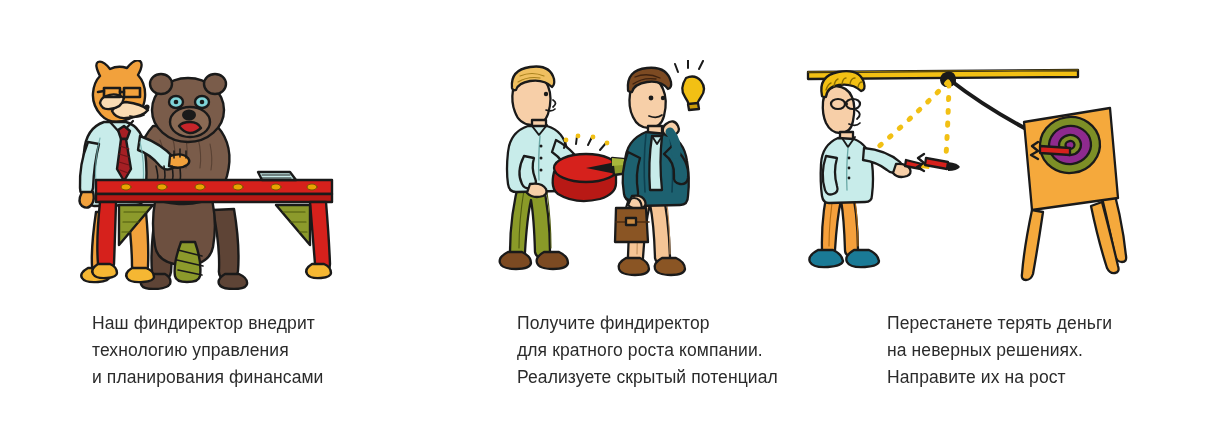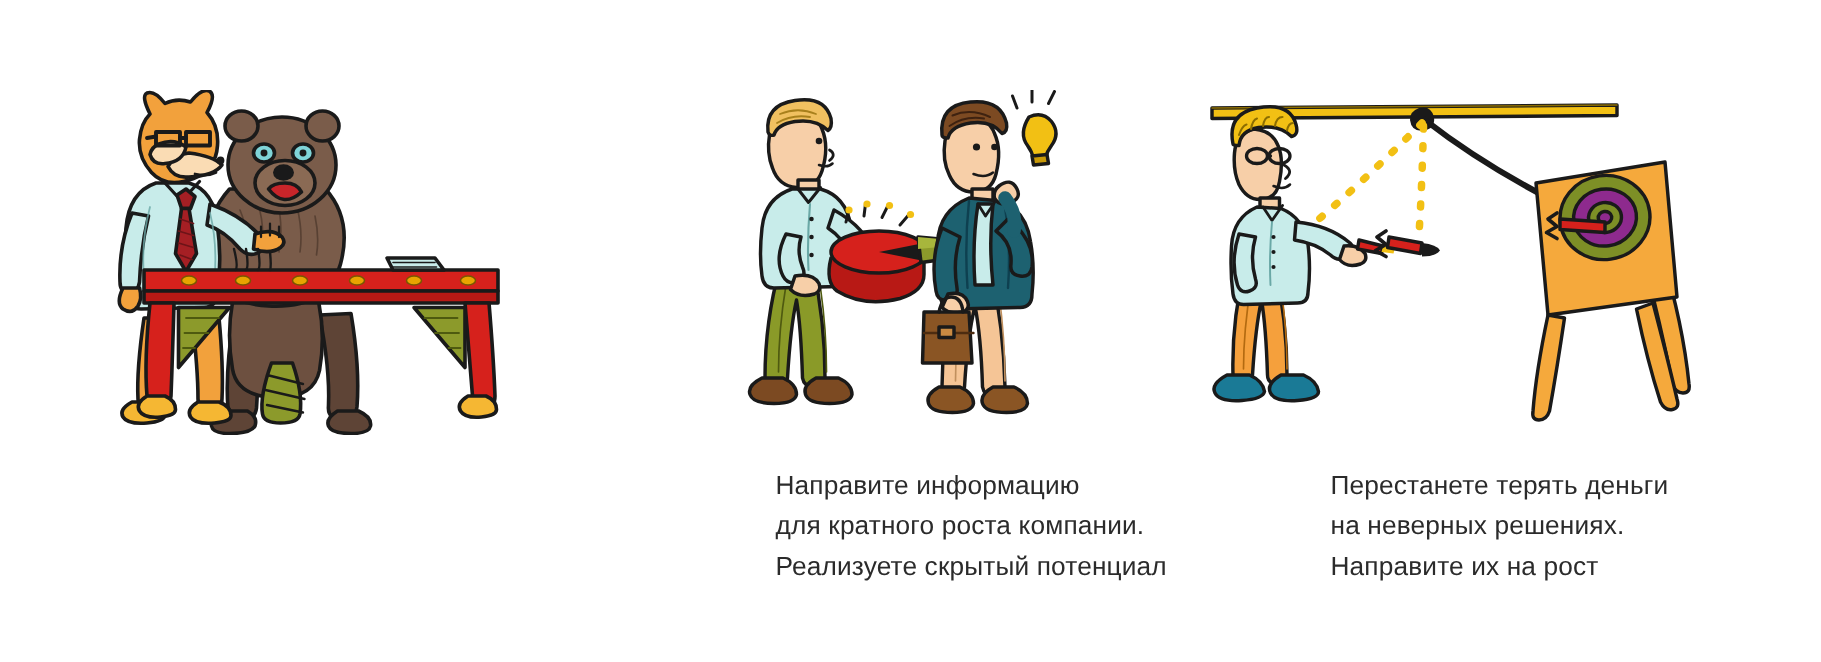--- a/index.html
+++ b/index.html
@@ -152,20 +152,23 @@
 
             <path d="M258 112 l32 0 l6 8 l-34 0 z" fill="#c8ecea"></path>
             <g stroke="#1a1a1a" stroke-width="1.1" fill="none">
               <path d="M262 115 l28 0 M261 118 l30 0"></path>
             </g>
             <path d="M156 106 q3 12 1 14 M164 106 q2 12 0 14 M172 106 q2 12 0 14 M180 108 q1 10 0 12" stroke="#1a1a1a" stroke-width="1.6" fill="none"></path>
           </g>
         </g>
       </svg>
     </div>
+    <div class="caption">Наш финдиректор внедрит
+технологию управления
+и планирования финансами</div>
   </div>
 
   <div class="col col-2">
     <div class="art">
       <svg width="420" height="230" viewBox="0 0 420 230" xmlns="http://www.w3.org/2000/svg">
         <g stroke="#1a1a1a" stroke-width="2.3" stroke-linejoin="round" stroke-linecap="round">
 
           <g>
 
             <path d="M100 118 q-10 36 -10 74 q0 6 7 6 q7 0 8 -6 q2 -34 6 -52 q3 18 4 52 q1 6 8 6 q7 0 7 -6 q0 -38 -8 -74 z" fill="#8a9a28"></path>
@@ -274,21 +277,21 @@
           <g>
             <path d="M266 18 q9 -4 15 3 q6 8 0 16 q-3 4 -4 8 l-8 1 q-1 -5 -4 -9 q-6 -8 1 -19 z" fill="#f2c014"></path>
             <path d="M268 44 l10 -1 l1 6 l-10 1 z" fill="#c99a08"></path>
             <g stroke="#1a1a1a" stroke-width="2" fill="none">
               <path d="M258 12 l-3 -8 M268 8 l0 -8 M279 9 l4 -8"></path>
             </g>
           </g>
         </g>
       </svg>
     </div>
-    <div class="caption">Направите информацию
+    <div class="caption">Получите финдиректор
 для кратного роста компании.
 Реализуете скрытый потенциал</div>
   </div>
 
   <div class="col col-3">
     <div class="art">
       <svg width="374" height="230" viewBox="0 0 374 230" xmlns="http://www.w3.org/2000/svg">
         <g stroke="#1a1a1a" stroke-width="2.3" stroke-linejoin="round" stroke-linecap="round">
 
           <g>

